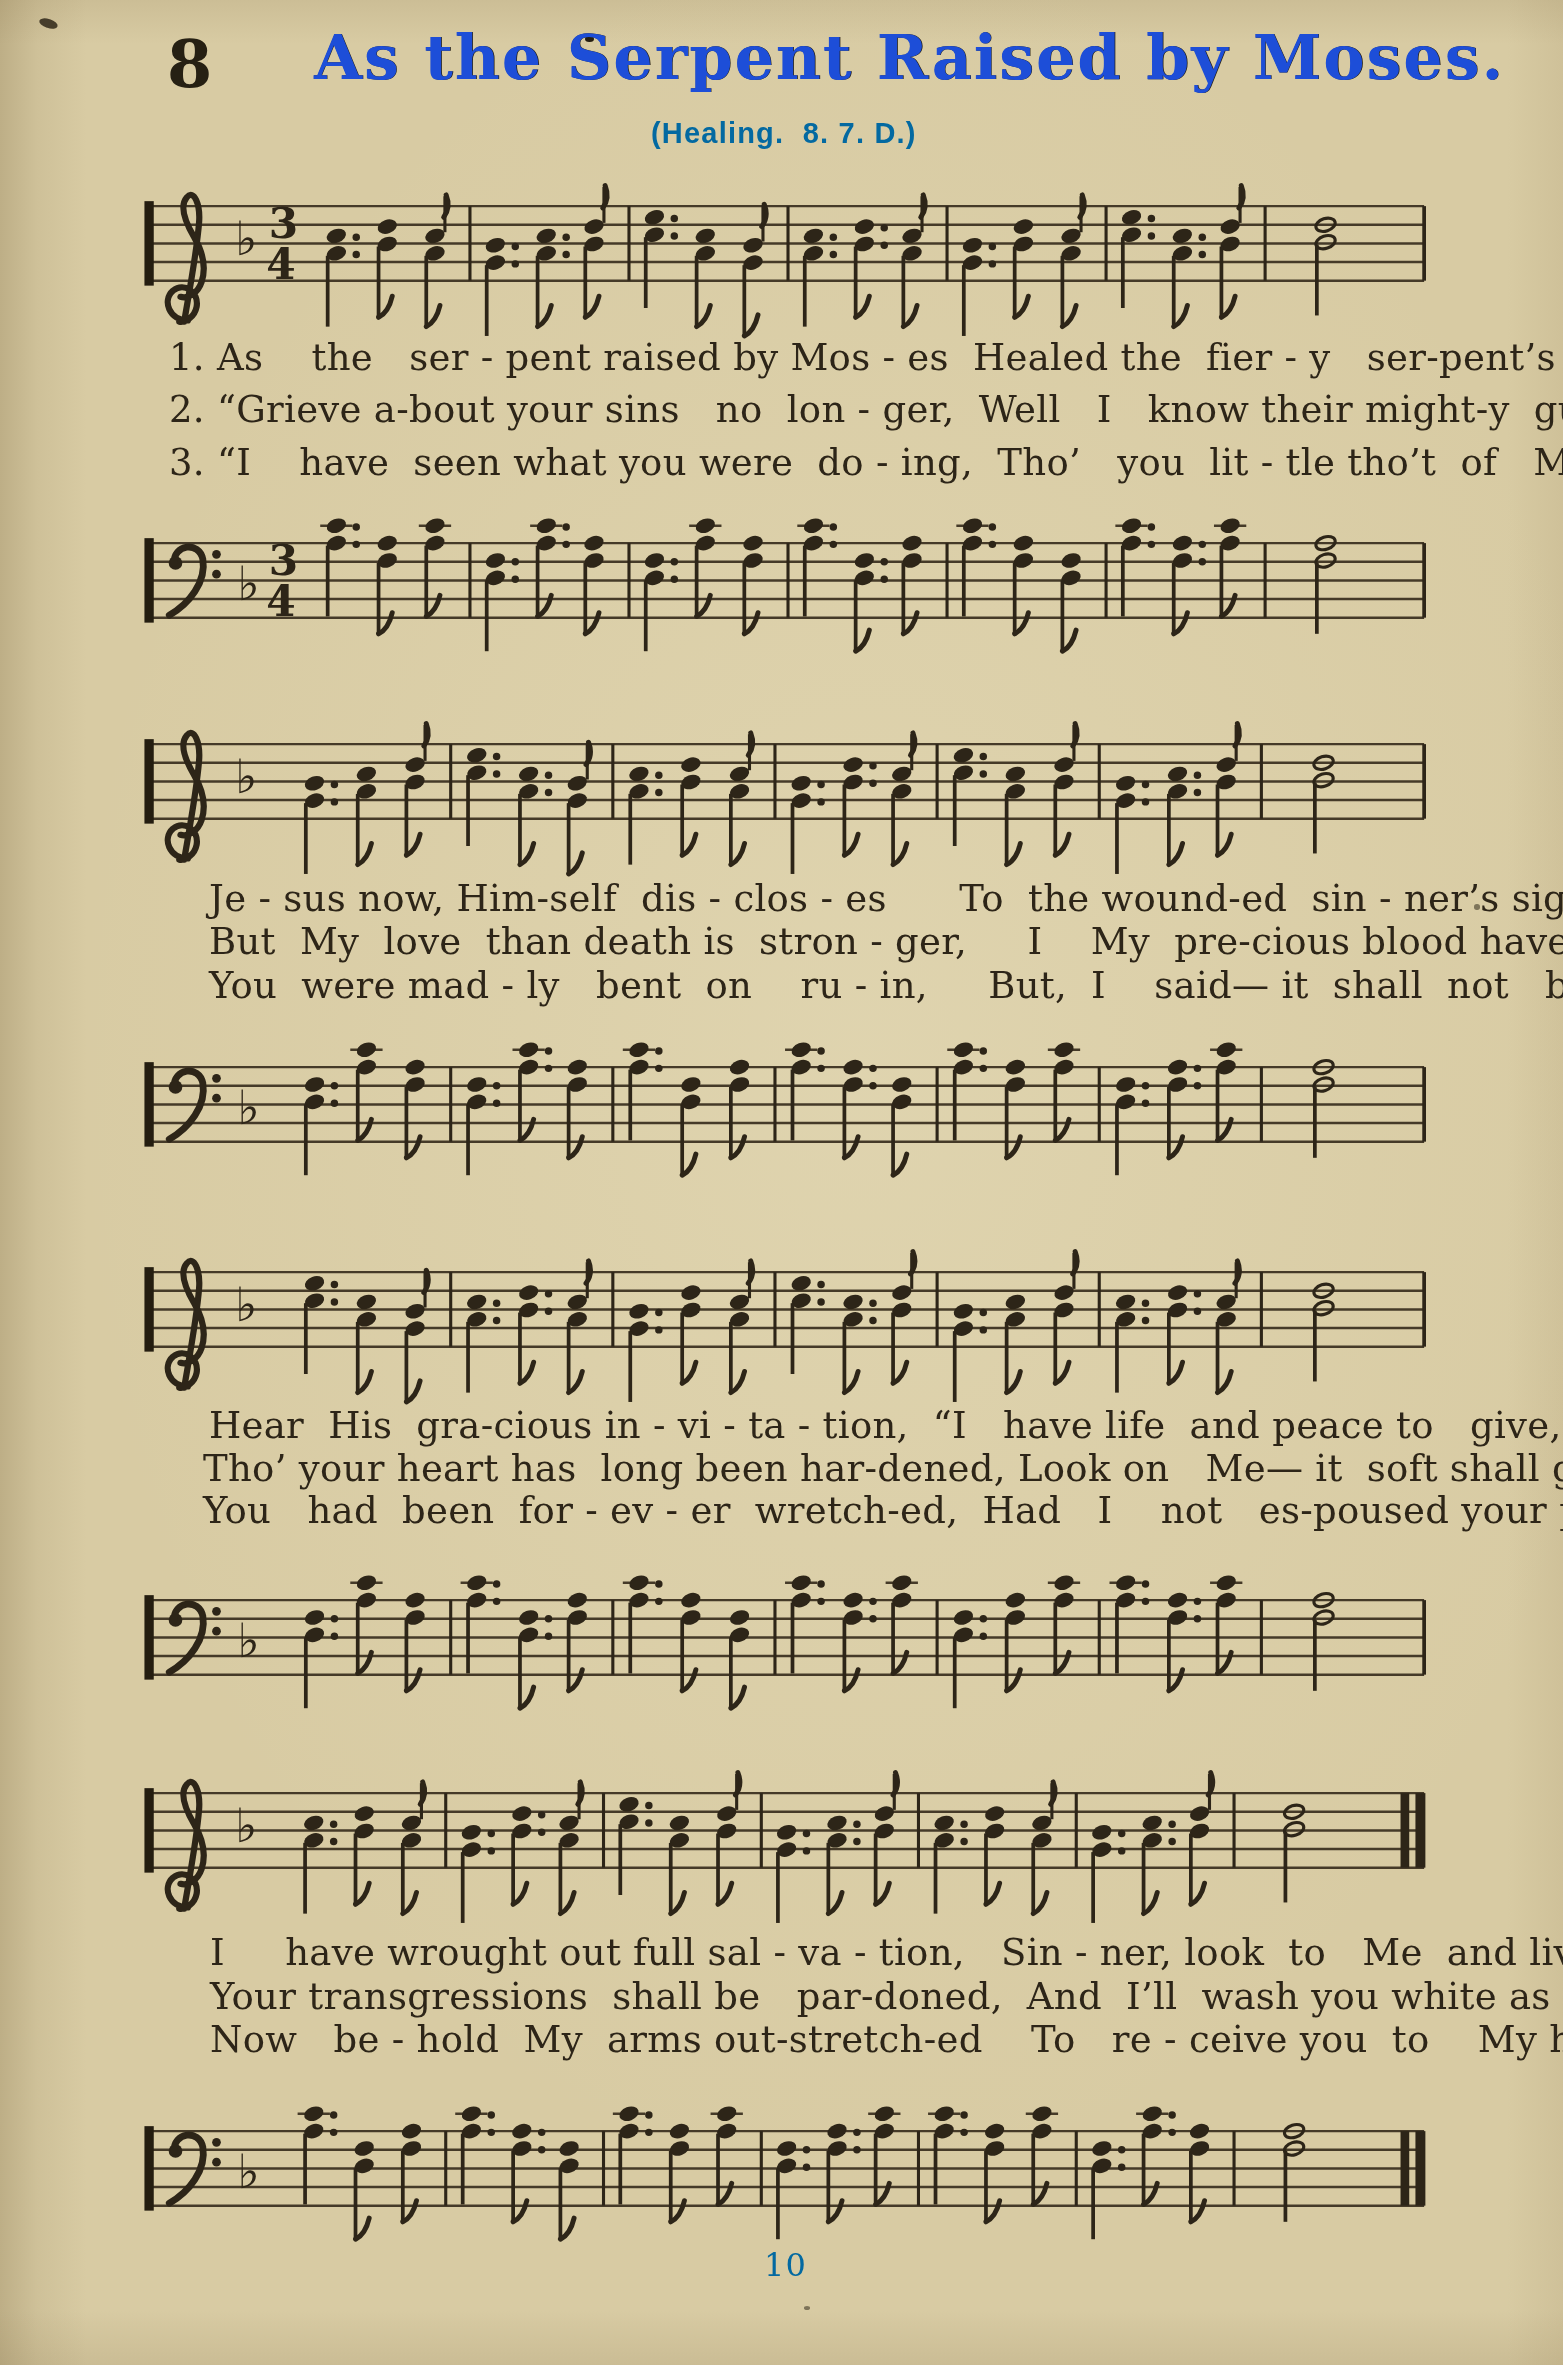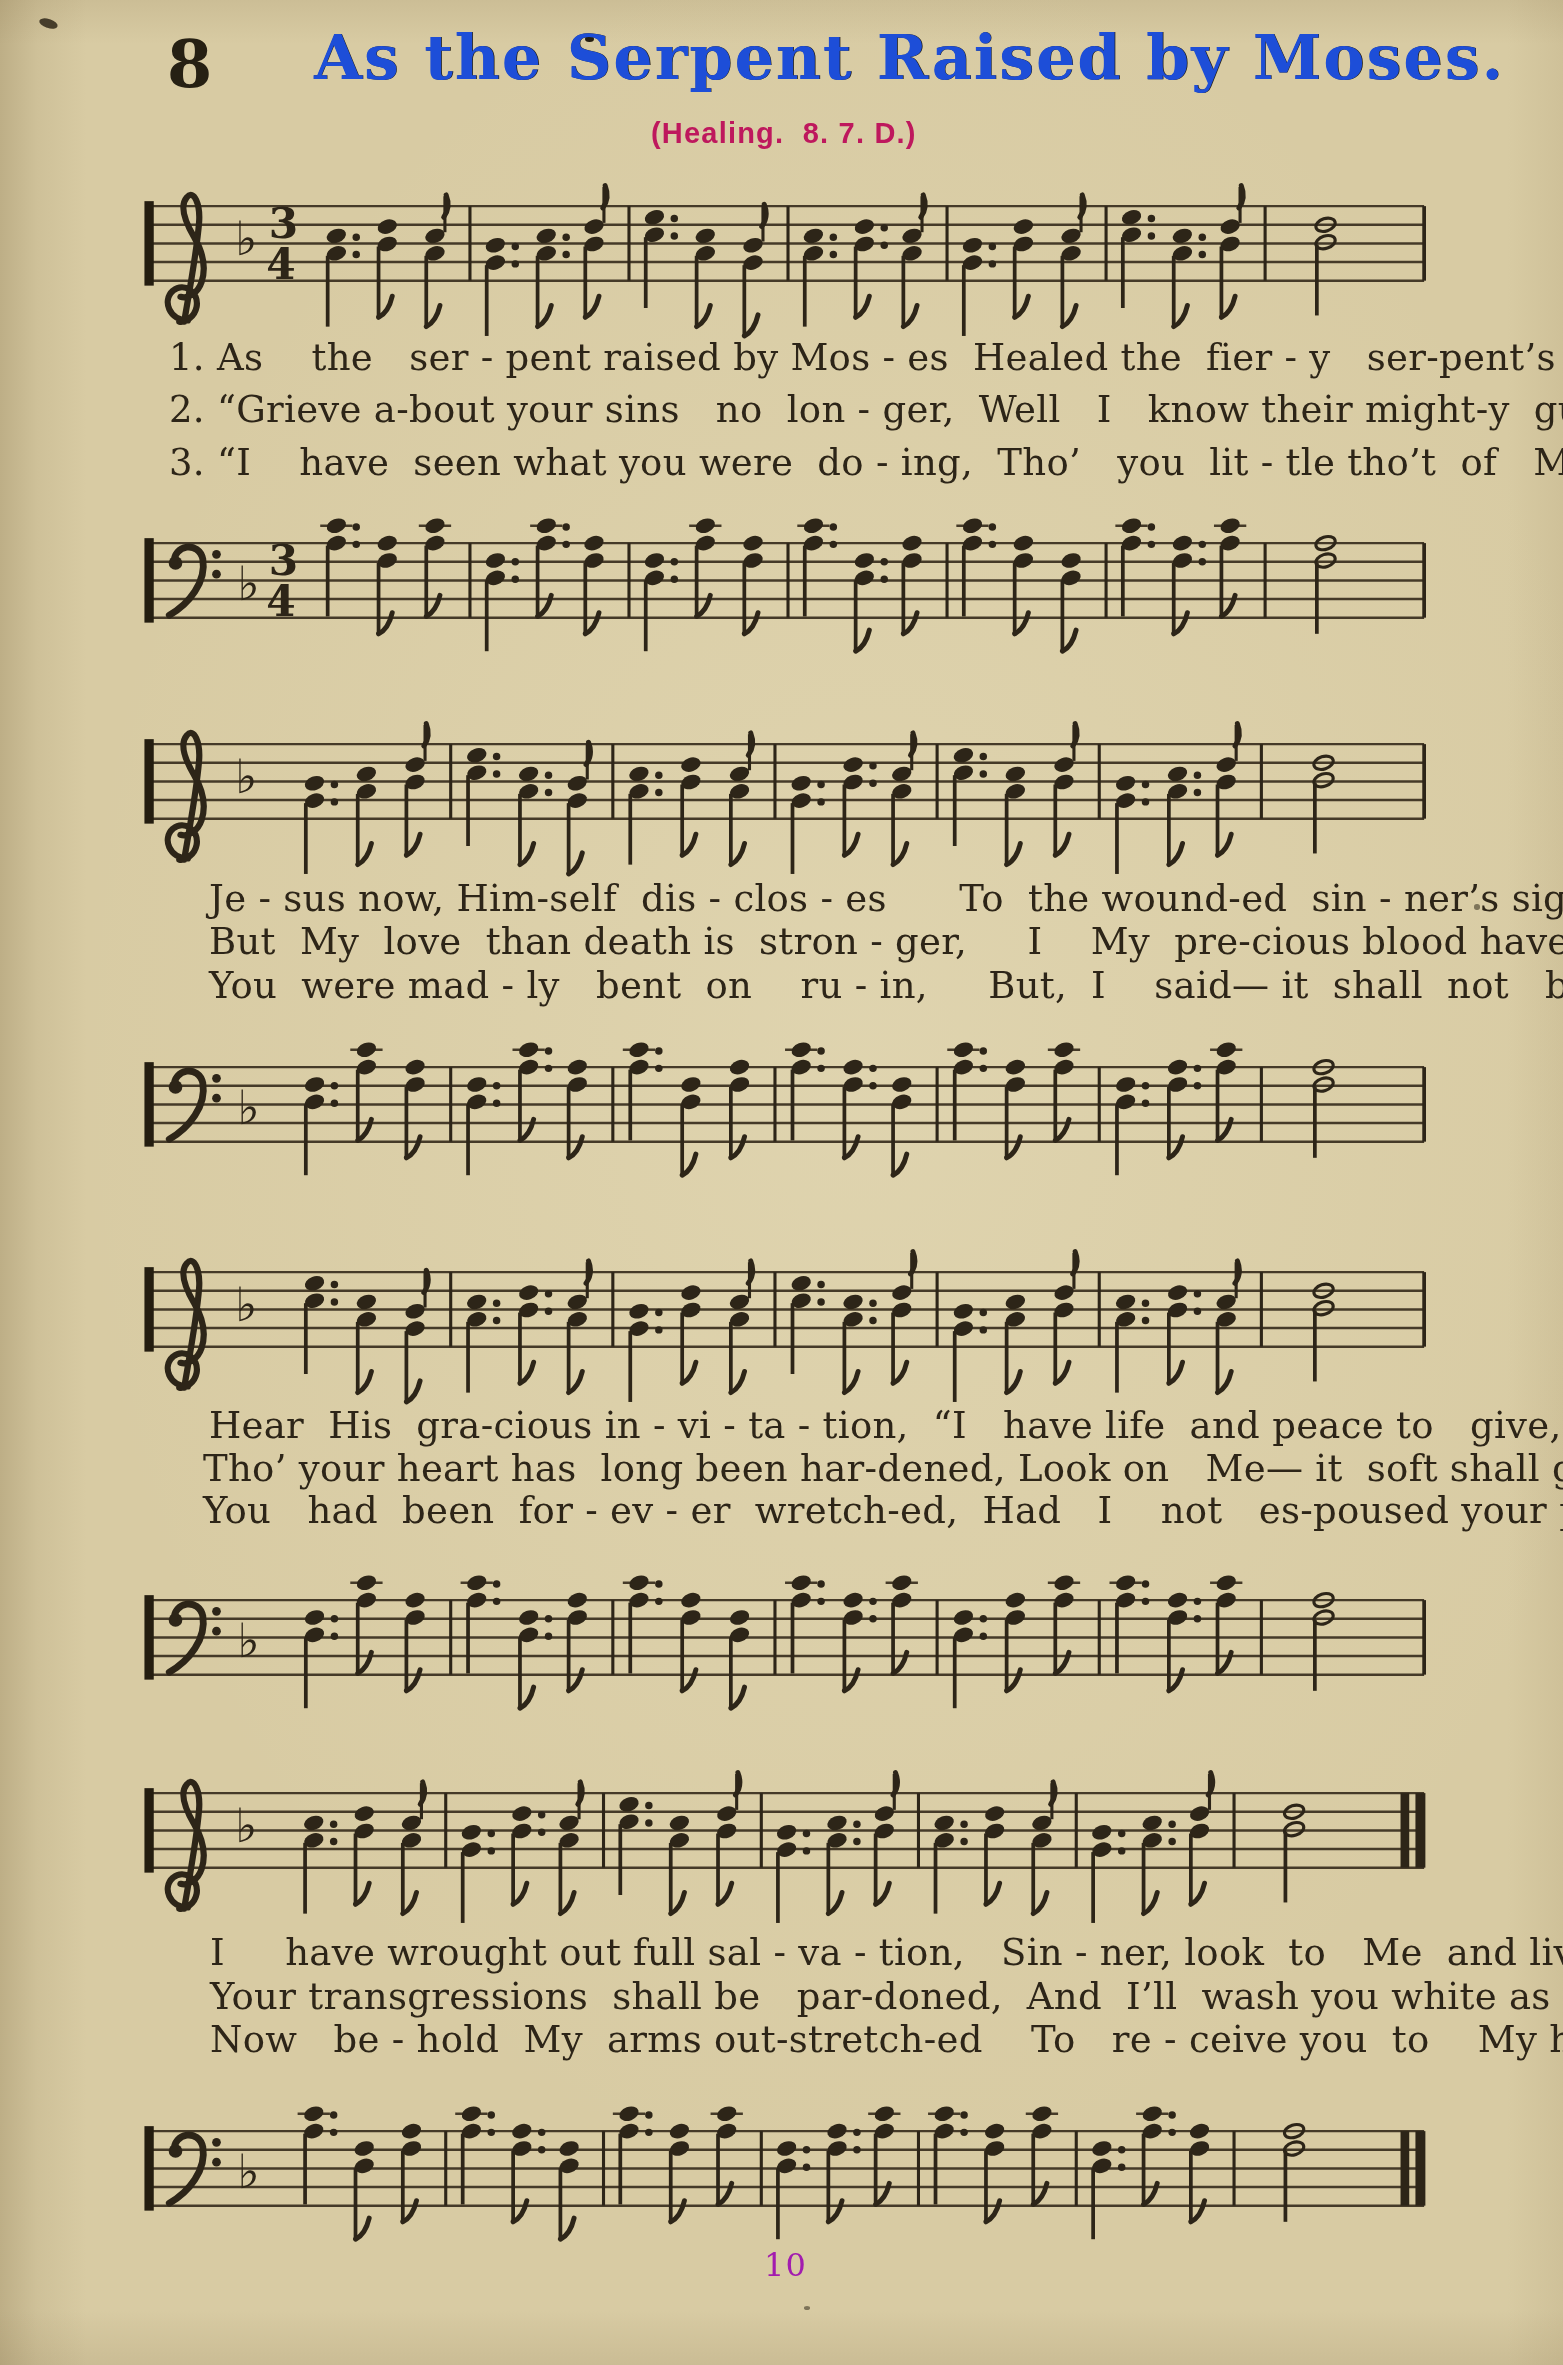--- a/index.html
+++ b/index.html
@@ -23,31 +23,31 @@
   }
   .title{
     position:absolute;left:314px;top:21px;margin:0;
     font-size:62px;font-weight:700;color:#1d4ed8;
     letter-spacing:1.9px;white-space:pre;
     text-shadow:0.6px 0 0 #262013;
   }
   .subtitle{
     position:absolute;left:651px;top:117px;
     font-family:"Liberation Sans", sans-serif;
-    font-size:29px;font-weight:700;color:#be185d;
+    font-size:29px;font-weight:700;color:#0369a1;
     letter-spacing:1.2px;white-space:pre;
   }
   .lyric{
     position:absolute;white-space:pre;
     font-size:37px;color:#2d2518;
     letter-spacing:0.3px;
   }
   .footer-page{
     position:absolute;left:764px;top:2246px;
-    font-size:32px;color:#a21caf;letter-spacing:1.2px;
+    font-size:32px;color:#0369a1;letter-spacing:1.2px;
   }
   .speck{position:absolute;background:#241d10;border-radius:50%;}
   svg.staff{position:absolute;left:143px;width:1295px;height:205px;}
 </style>
 </head>
 <body>
 
 <div class="paper-tone"></div>
 
 <div class="speck" style="left:585px;top:36px;width:8.7px;height:6.2px;"></div>

